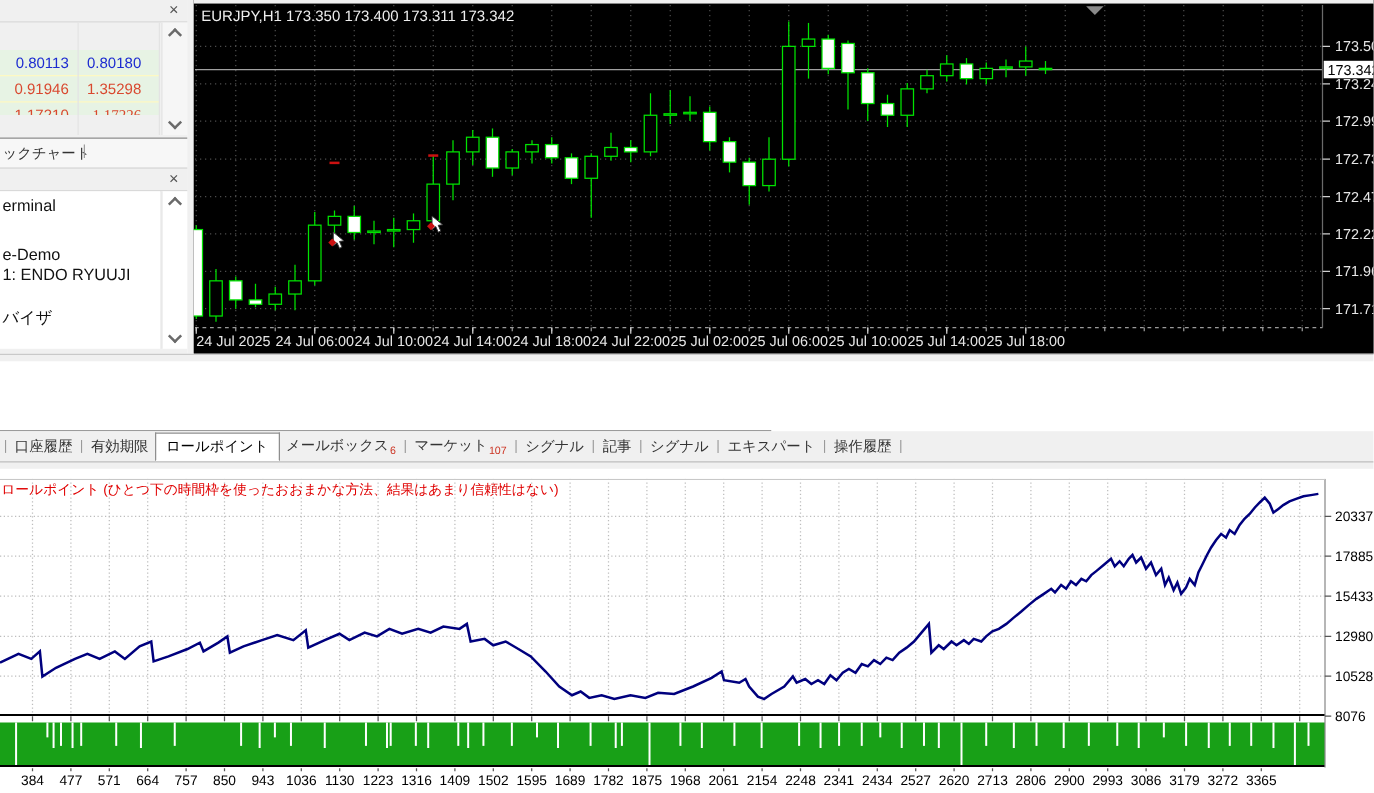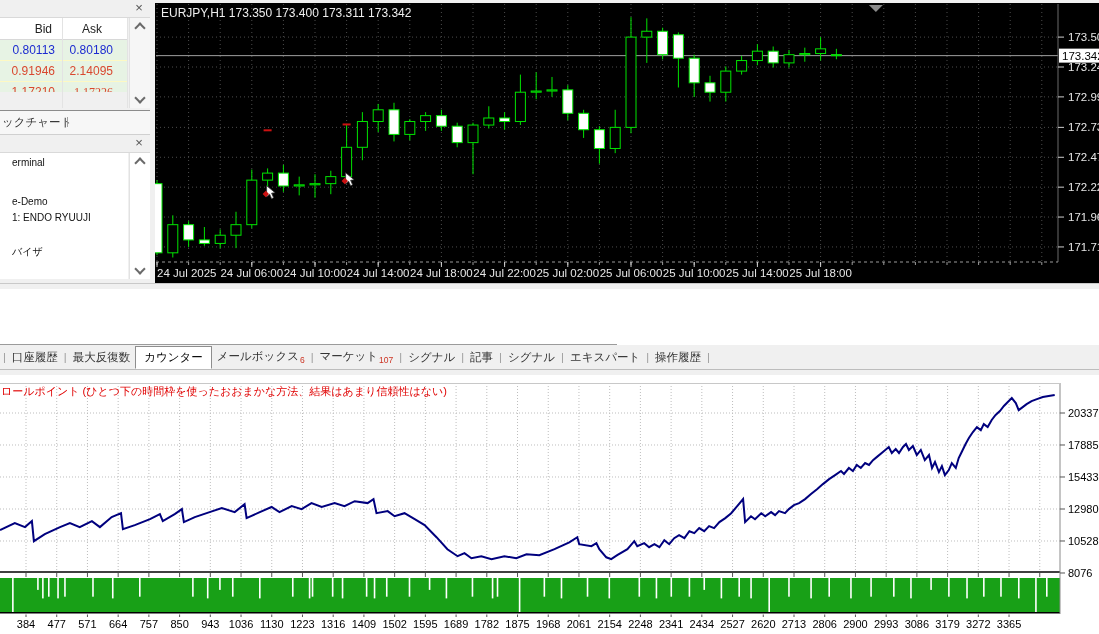--- a/index.html
+++ b/index.html
@@ -19,21 +19,21 @@
   .mw-row .bid{right:73px;} .mw-row .ask{right:15px;}
   .mw-row.clipped{height:5px;margin:0;background:#fff;}
   .mw-row.clipped span{top:1px;}
   .col-div{background:#e3e3e3;width:1px;}
   .scrollbar{background:#f6f6f6;width:20px;border-left:1px solid #e2e2e2;}
   .chev{position:absolute;left:6px;width:6px;height:6px;border-left:2px solid #6a6a6a;border-top:2px solid #6a6a6a;}
   .chev.up{transform:rotate(45deg);} .chev.down{transform:rotate(225deg);}
   .mw-tabs{left:0;top:110px;width:150px;height:23px;background:#f7f7f7;border-top:1px solid #8c8c8c;
            border-bottom:1px solid #d0d0d0;}
   .mw-tabs span{position:absolute;top:4px;font-size:11.5px;color:#333;}
-  .nav-item{position:absolute;left:12px;font-size:10px;color:#111;white-space:nowrap;}
+  .nav-item{position:absolute;left:2px;font-size:13px;color:#111;white-space:nowrap;}
   .vsep{left:150px;top:0;width:5px;height:283px;background:#f0f0f0;}
   
   #candle-chart{left:155px;top:0;width:944px;height:283px;background:#000;}
   .hsep{left:0;top:283px;width:1099px;height:5px;background:#f0f0f0;border-top:1px solid #c9c9c9;}
   
   .alerts-row{left:0;top:288px;width:1099px;height:28px;background:#fff;}
   .alert-col{position:absolute;top:7px;font-size:11.5px;color:#1a1a1a;white-space:nowrap;}
   .alert-div{position:absolute;top:2px;height:24px;width:1px;background:#e4e4e4;}
   .alerts-body{left:0;top:316px;width:1099px;height:28px;background:#fff;}
   .tab-topline{left:0;top:344px;width:617px;height:1px;background:#9b9b9b;}
@@ -51,33 +51,29 @@
 <body>
 
 <div class="screen">
 
   <div class="abs left-col">
 
     <div class="abs titlebar" style="top:0;">
       <span class="close-x">×</span>
     </div>
 
-    <div class="abs mw-head">
-      <span style="right:76px;">Bid</span>
-      <span style="right:26px;">Ask</span>
-    </div>
 
     <div class="abs mw-rows" id="mw-rows">
         <div class="mw-row">
           <span class="bid" style="color: rgb(28, 43, 208);">0.80113</span>
           <span class="ask" style="color: rgb(28, 43, 208); text-align: center;">0.80180</span>
         </div>
         <div class="mw-row">
           <span class="bid" style="color: rgb(217, 72, 47);">0.91946</span>
-          <span class="ask" style="color: rgb(217, 72, 47);">2.14095</span>
+          <span class="ask" style="color: rgb(217, 72, 47);">1.35298</span>
         </div>
         <div class="mw-row">
           <span class="bid" style="color: rgb(217, 72, 47);">1.17210</span>
           <span class="ask" style="color: rgb(217, 72, 47); font-family: Liberation Serif, serif;">1.17226</span>
         </div>
         <div class="mw-row clipped">
           <span class="bid" style="color: rgb(217, 72, 47);">145.255</span>
           <span class="ask" style="color: rgb(217, 72, 47);">145.272</span>
         </div>
       </div>
@@ -338,22 +334,22 @@
 
   <div class="abs hsep"></div>
 
   <div class="abs alerts-body"></div>
 
   <div class="abs tab-topline"></div>
   <div class="abs tabstrip" id="tabstrip">
       <span class="tabsep">|</span>
       <span class="tab">口座履歴</span>
       <span class="tabsep">|</span>
-      <span class="tab">最大反復数</span>
-      <span class="tab active">カウンター</span>
+      <span class="tab">有効期限</span>
+      <span class="tab active">ロールポイント</span>
       <span class="tab">メールボックス<sub>6</sub></span>
       <span class="tabsep">|</span>
       <span class="tab">マーケット<sub>107</sub></span>
       <span class="tabsep">|</span>
       <span class="tab">シグナル</span>
       <span class="tabsep">|</span>
       <span class="tab">記事</span>
       <span class="tabsep">|</span>
       <span class="tab">シグナル</span>
       <span class="tabsep">|</span>

